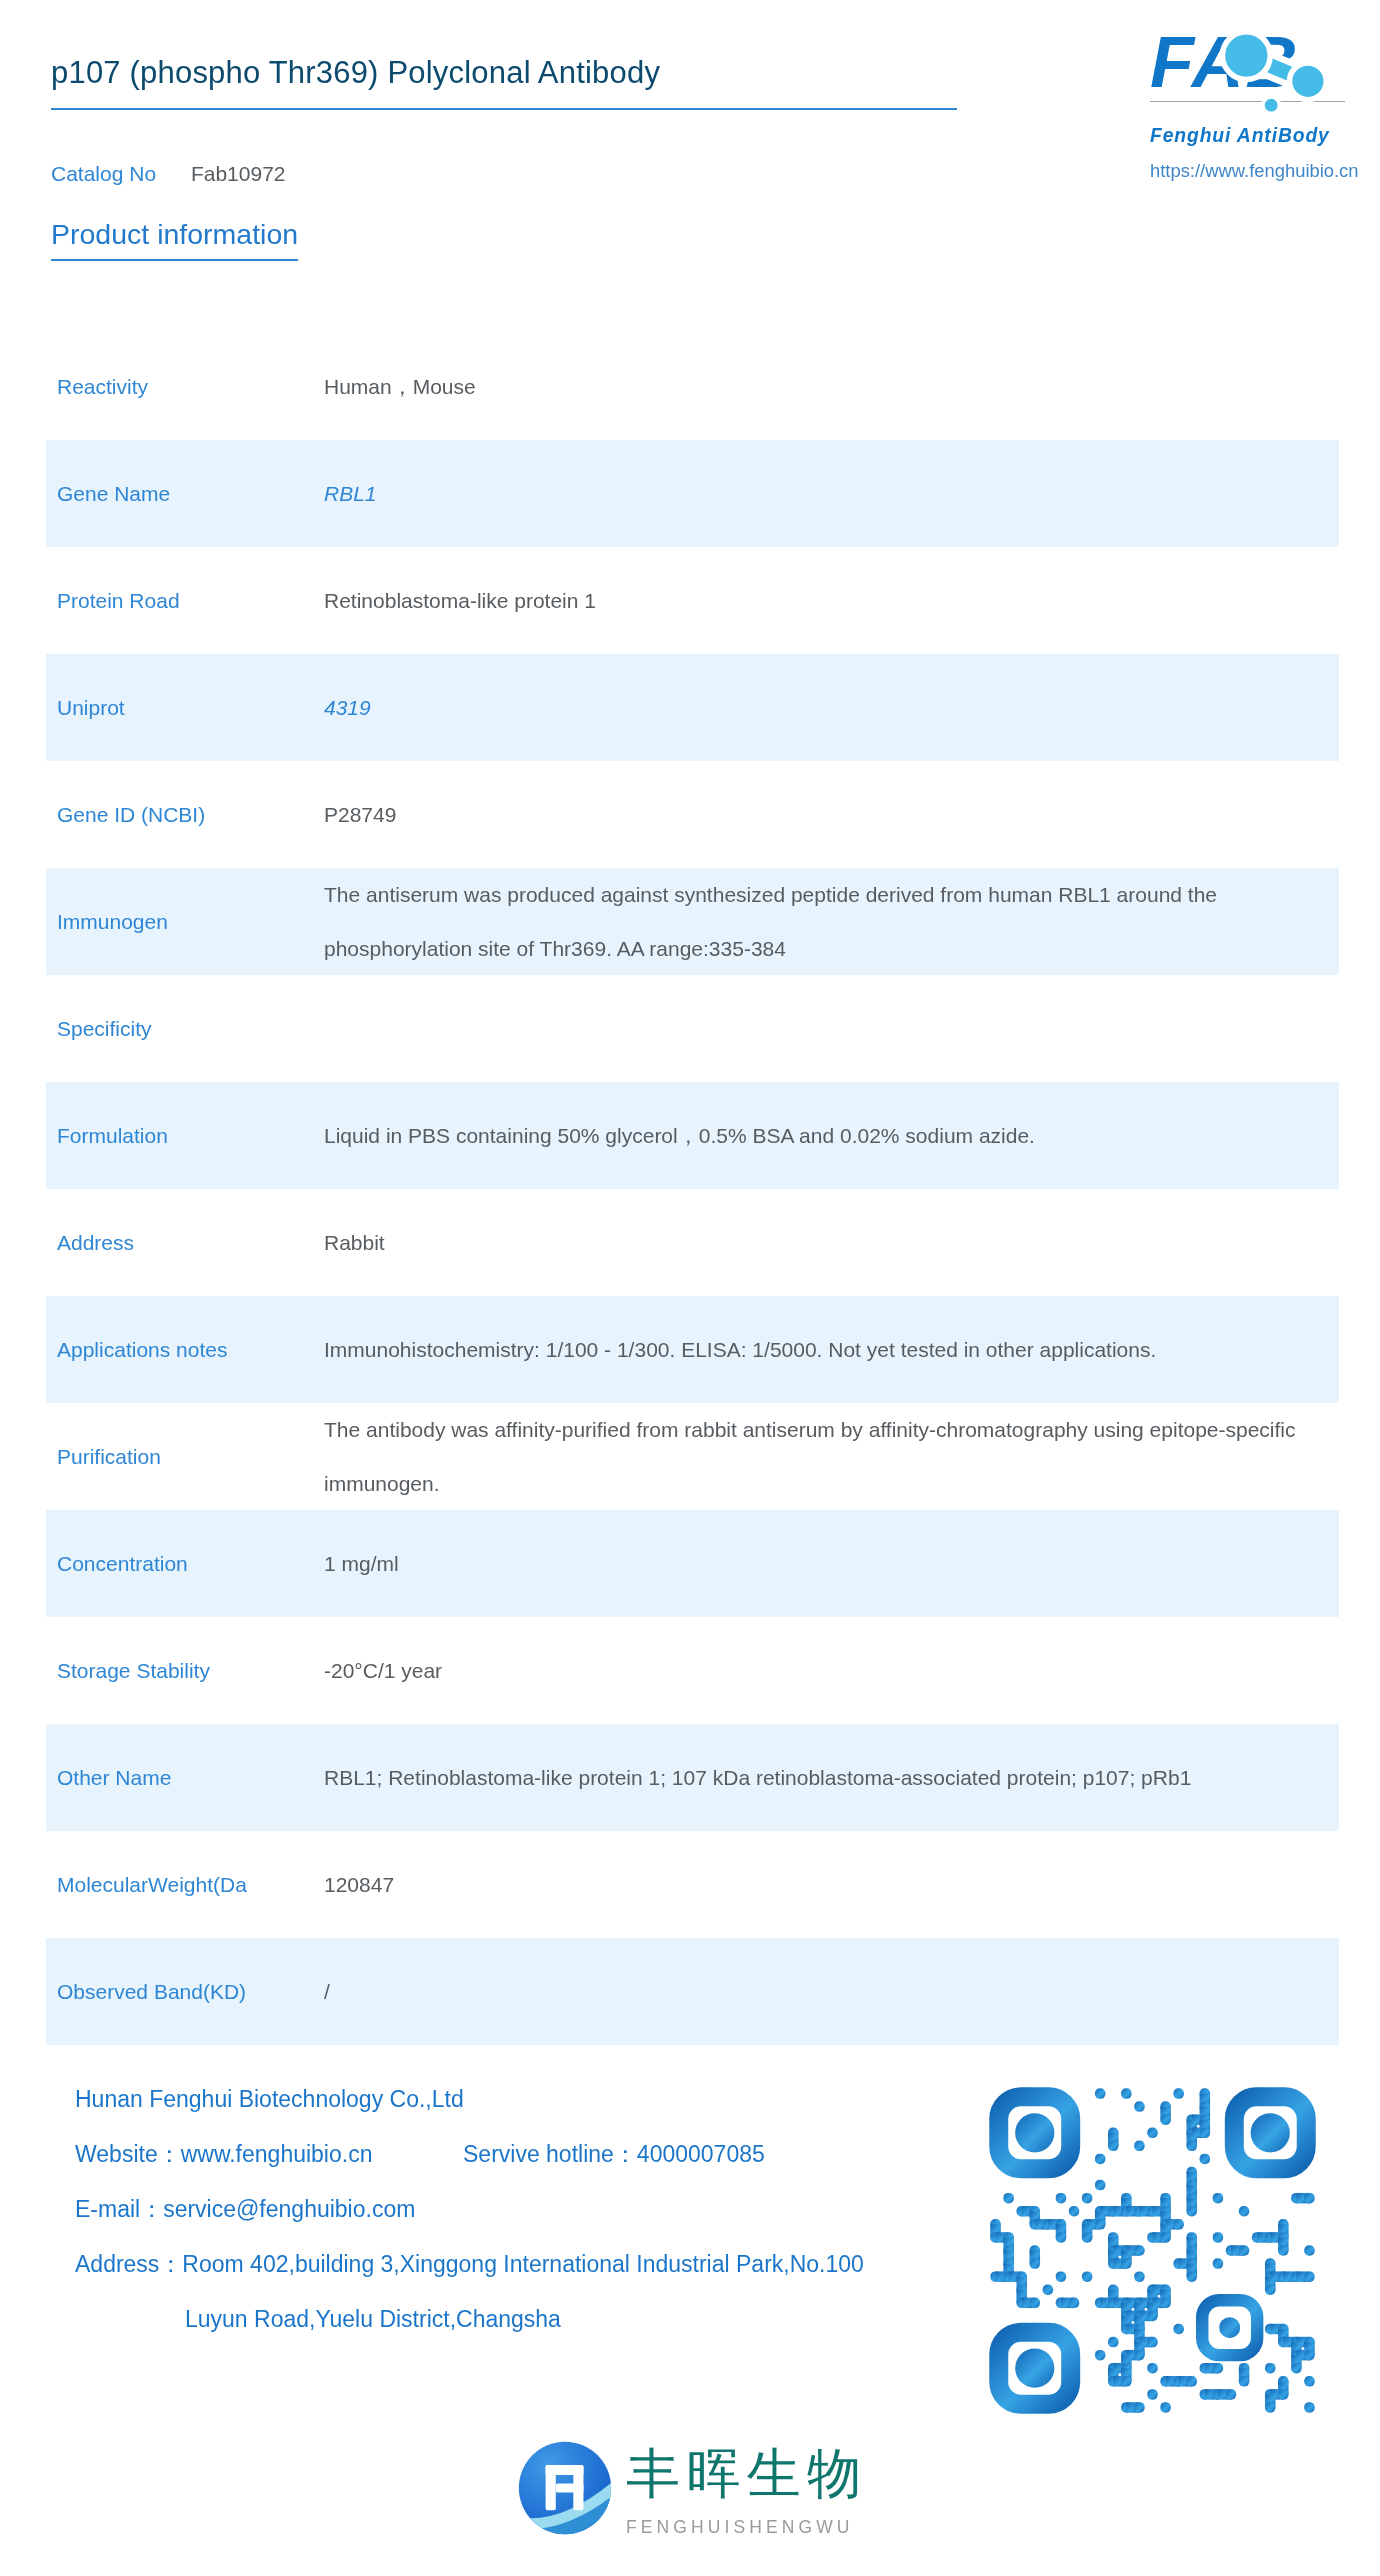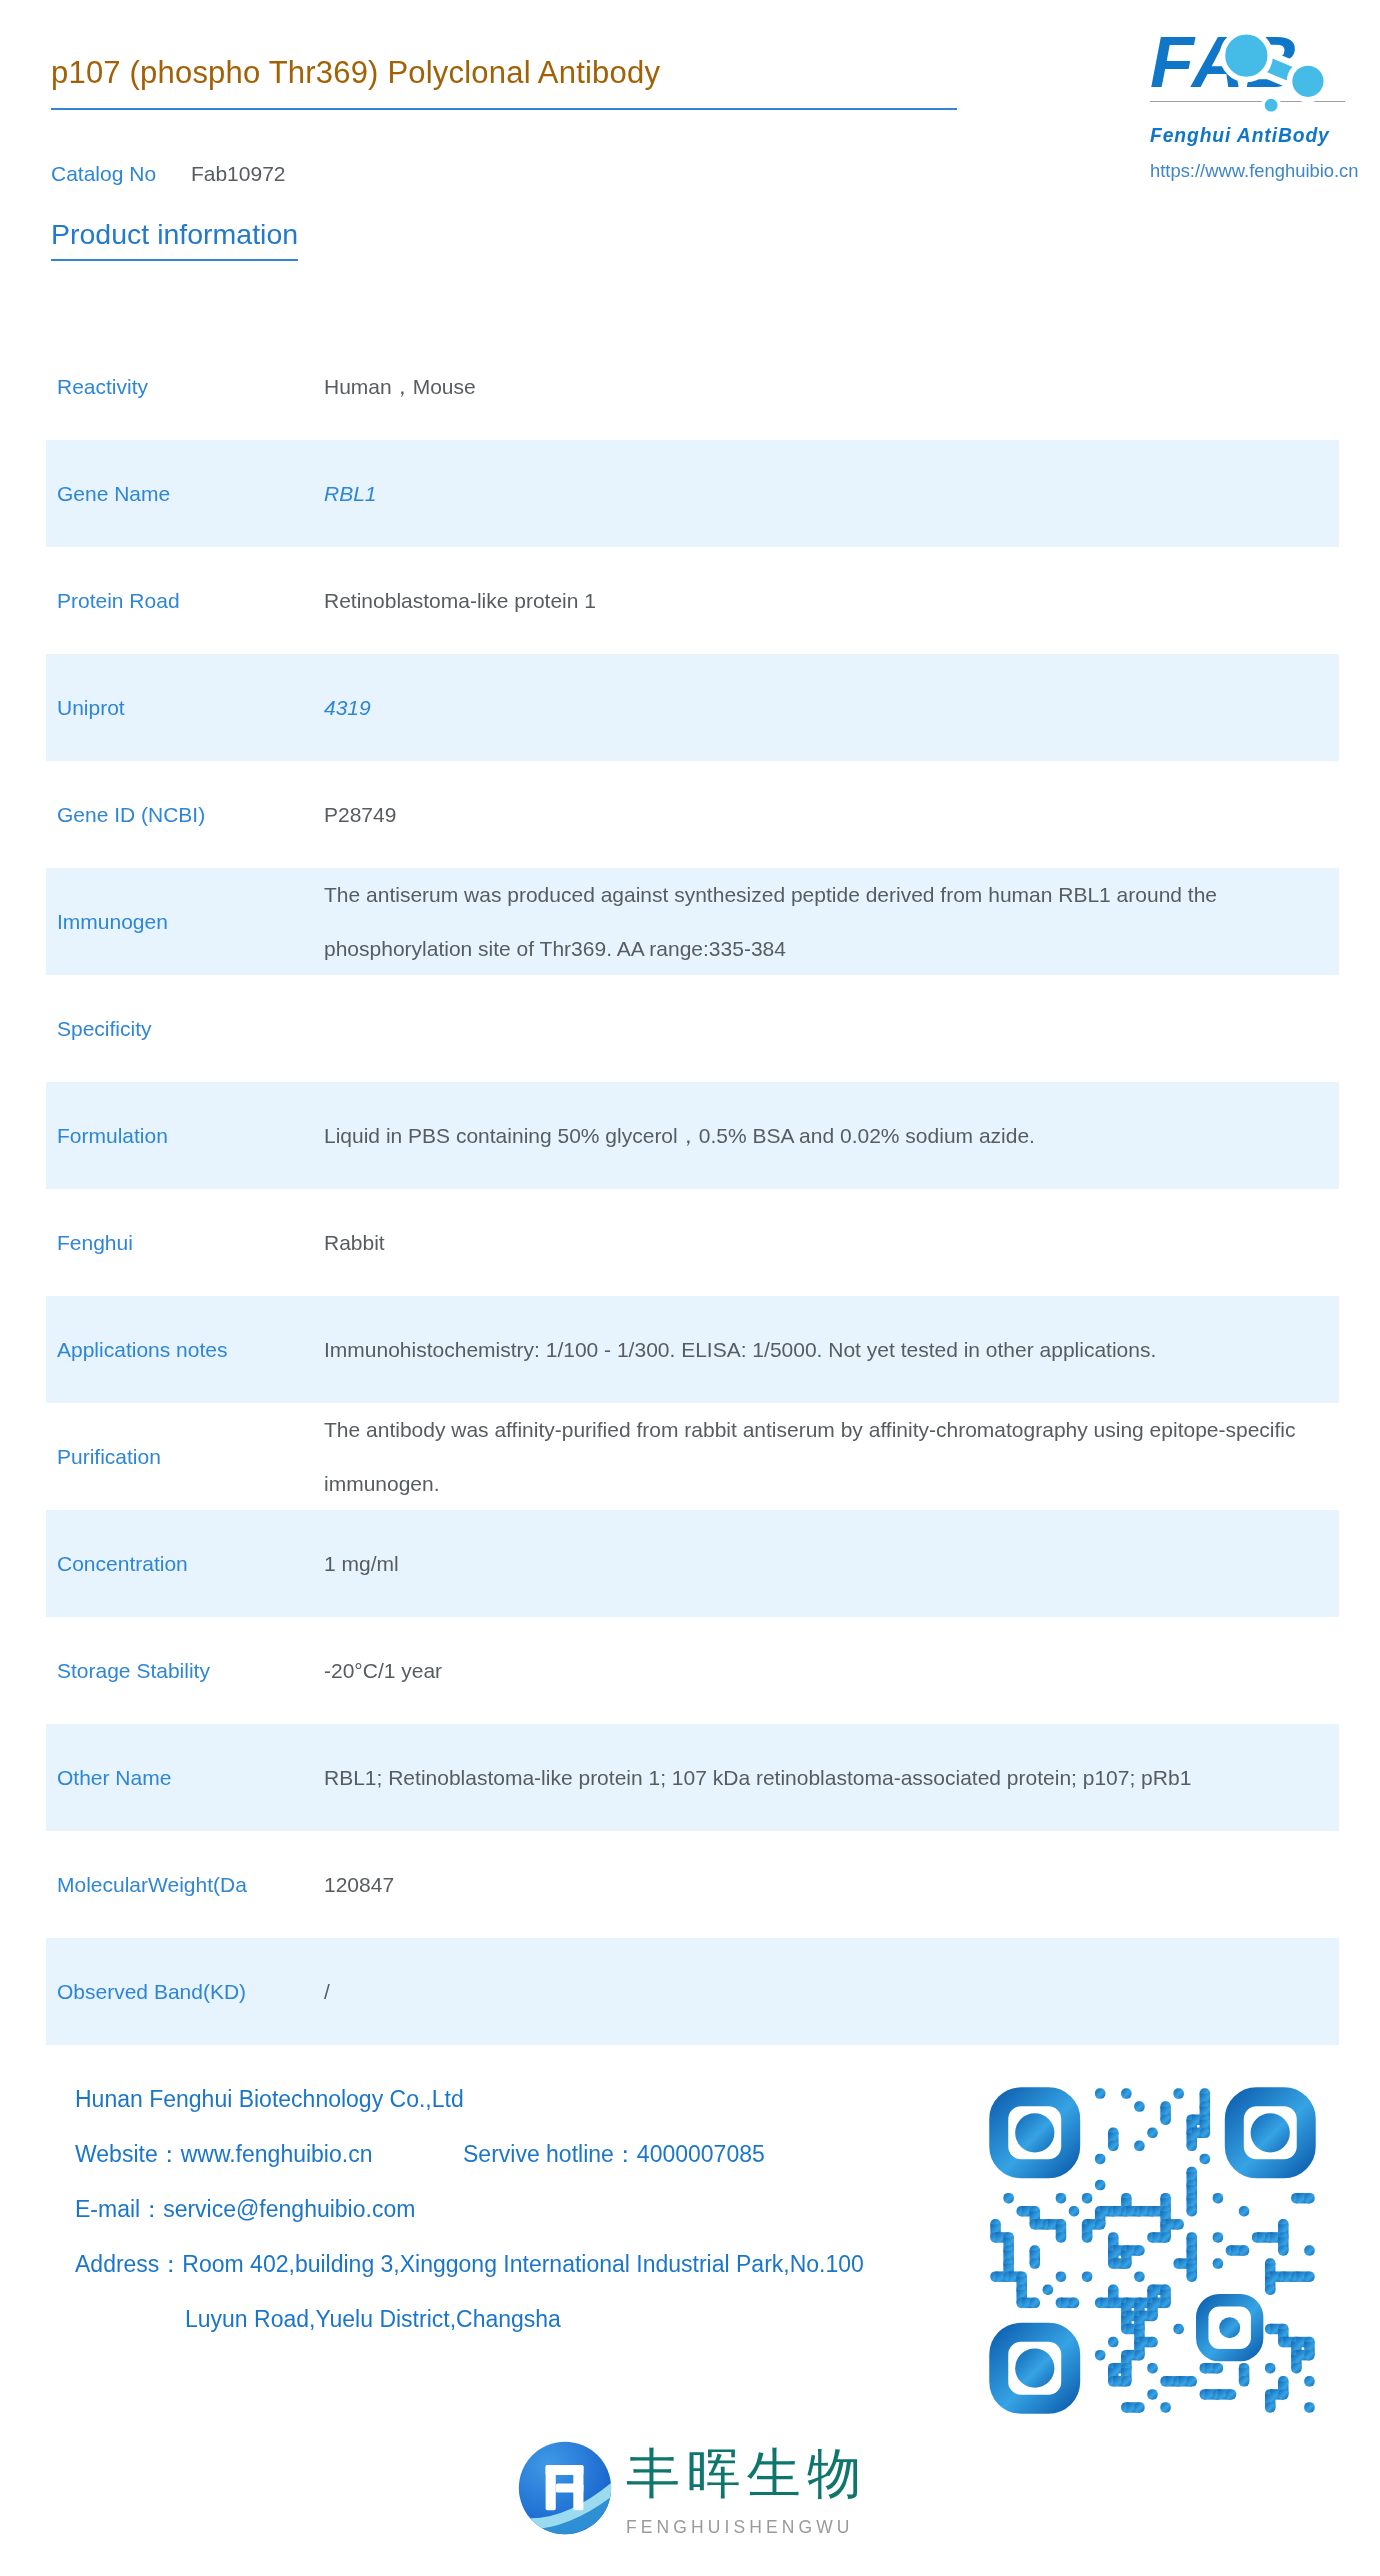--- a/index.html
+++ b/index.html
@@ -3,21 +3,21 @@
 <meta charset="utf-8">
 <style>
   html,body{margin:0;padding:0;background:#ffffff;}
   .page{
     position:relative;width:1380px;height:2576px;background:#ffffff;overflow:hidden;
     font-family:"Liberation Sans","DejaVu Sans",sans-serif;
   }
   
   .page-title{
     position:absolute;left:51px;top:55px;margin:0;
-    font-size:31px;font-weight:400;color:#a16207;letter-spacing:0.2px;
+    font-size:31px;font-weight:400;color:#0c4a6e;letter-spacing:0.2px;
   }
   .title-rule{position:absolute;left:51px;top:108px;width:906px;height:1.8px;background:#2e86d4;}
   .catalog{position:absolute;left:51px;top:162px;font-size:21px;}
   .catalog .cat-label{color:#2e86d4;}
   .catalog .cat-value{color:#575c61;margin-left:29px;}
   
   .brand{position:absolute;left:1150px;top:31px;width:198px;}
   .fab-wrap{position:relative;height:66px;}
   .fab-text{
     font-size:72px;line-height:63px;font-weight:700;font-style:italic;
@@ -117,21 +117,21 @@
     <div class="row">
       <div class="row-label">Specificity</div>
     </div>
 
     <div class="row">
       <div class="row-label">Formulation</div>
       <div class="row-value">Liquid in PBS containing 50% glycerol，0.5% BSA and 0.02% sodium azide.</div>
     </div>
 
     <div class="row">
-      <div class="row-label">Fenghui</div>
+      <div class="row-label">Address</div>
       <div class="row-value">Rabbit</div>
     </div>
 
     <div class="row">
       <div class="row-label">Applications notes</div>
       <div class="row-value">Immunohistochemistry: 1/100 - 1/300. ELISA: 1/5000. Not yet tested in other applications.</div>
     </div>
 
     <div class="row">
       <div class="row-label">Purification</div>

